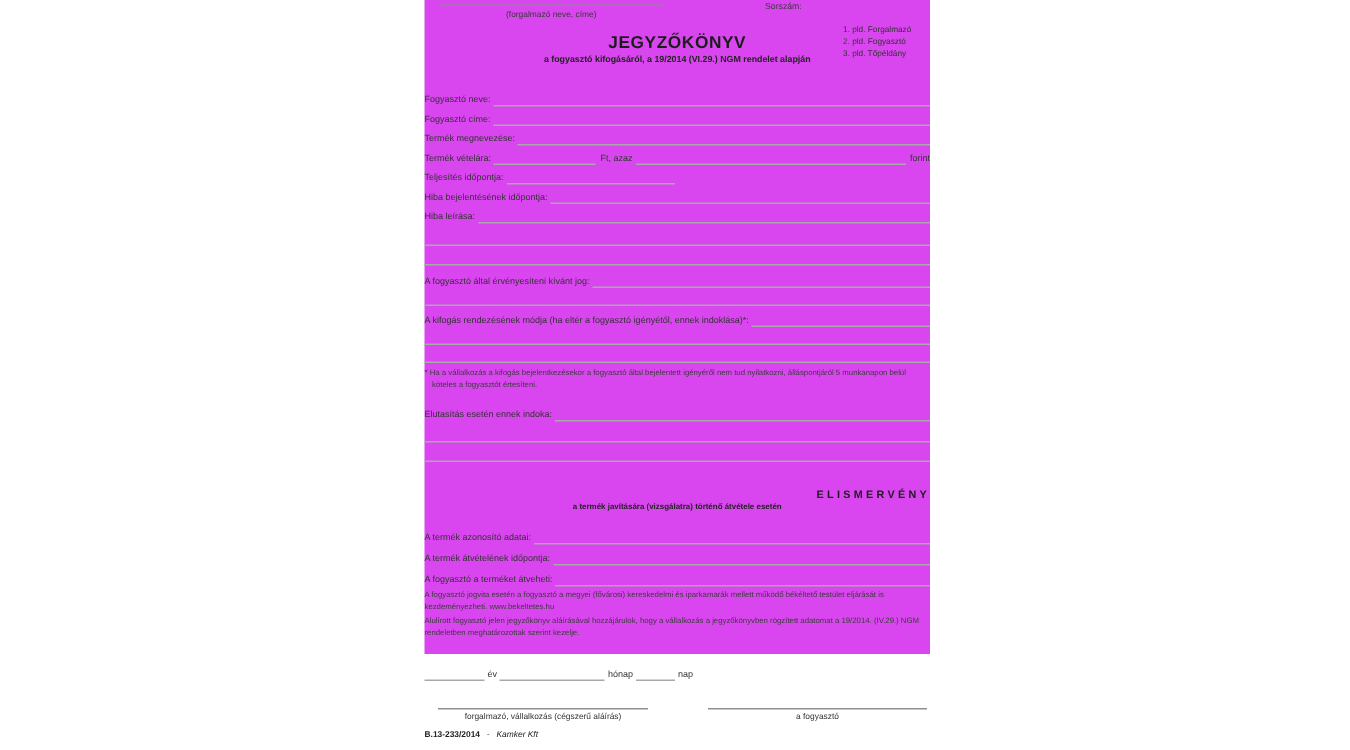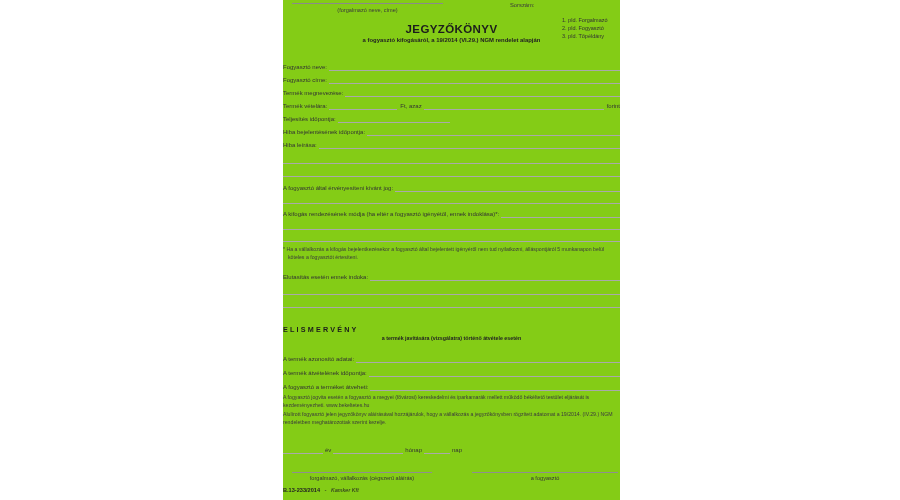--- a/index.html
+++ b/index.html
@@ -1,38 +1,38 @@
 <!DOCTYPE html>
 <html><head>
 <meta charset="utf-8">
 <style>
   * { margin:0; padding:0; box-sizing:border-box; }
   html,body { width:900px; height:500px; background:#ffffff; overflow:hidden; }
   body { font-family:"Liberation Sans", sans-serif; color:#2e2e2e; }
-  #doc { position:relative; margin-left:283px; width:337px; height:500px; background:#84cc16; }
+  #doc { position:relative; margin-left:283px; width:337px; height:436px; background:#d946ef; }
 
   .row { position:absolute; left:0; right:0; display:flex; align-items:flex-end; height:9px; font-size:6px; line-height:8px; color:#333; }
   .lbl { white-space:nowrap; padding-right:2px; }
   .fill { flex:1 1 auto; border-bottom:1px solid #a9a9a9; height:8px; }
   .fill-fixed { flex:0 0 auto; border-bottom:1px solid #a9a9a9; height:8px; }
   .hr { position:absolute; left:0; right:0; border-bottom:1px solid #a9a9a9; height:0; }
 
   .topline { position:absolute; top:4; left:9px; width:151px; border-bottom:1px solid #8a8a8a; top:3px; }
   .topcaption { position:absolute; top:7px; left:9px; width:151px; text-align:center; font-size:5.6px; color:#3a3a3a; }
   .serial { position:absolute; top:2px; left:227px; font-size:5.8px; color:#3a3a3a; }
 
   .title { position:absolute; top:23px; left:0; right:0; text-align:center; font-size:11.5px; font-weight:bold; letter-spacing:0.4px; color:#1c1c1c; }
   .subtitle { position:absolute; top:37px; left:0; right:0; text-align:center; font-size:5.9px; font-weight:bold; color:#222; }
 
   .copies { position:absolute; top:16px; left:279px; font-size:5.5px; line-height:8px; color:#333; white-space:nowrap; }
 
   .finetext { position:absolute; left:0; right:0; font-size:5.2px; line-height:7.6px; color:#3c3c3c; }
   .hang { padding-left:5px; text-indent:-5px; }
 
-  .receipt-title { position:absolute; top:325px; left:0; right:0; text-align:left; font-size:7.2px; font-weight:bold; letter-spacing:2.2px; color:#1c1c1c; }
+  .receipt-title { position:absolute; top:325px; left:0; right:0; text-align:right; font-size:7.2px; font-weight:bold; letter-spacing:2.2px; color:#1c1c1c; }
   .receipt-sub { position:absolute; top:335px; left:0; right:0; text-align:center; font-size:5.3px; font-weight:bold; color:#222; }
 
   .dateword { white-space:nowrap; padding:0 2px; }
   .sig { position:absolute; top:472px; font-size:5.6px; color:#333; text-align:center; }
   .sigline { border-top:1px solid #8f8f8f; padding-top:2px; }
 
   .footer { position:absolute; top:487px; left:0; font-size:5.6px; color:#222; }
   .footer .num { font-weight:bold; }
   .footer .pub { font-style:italic; padding-left:3px; }
 </style>

